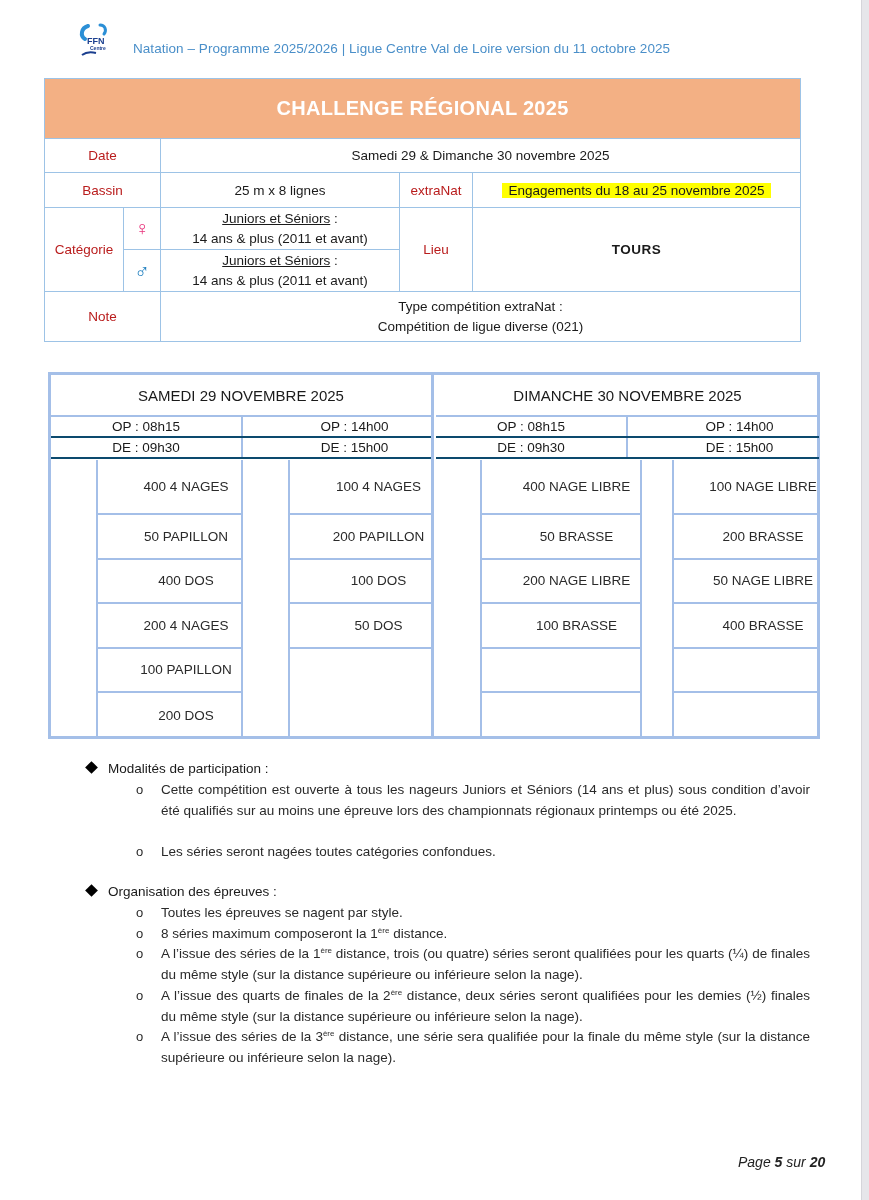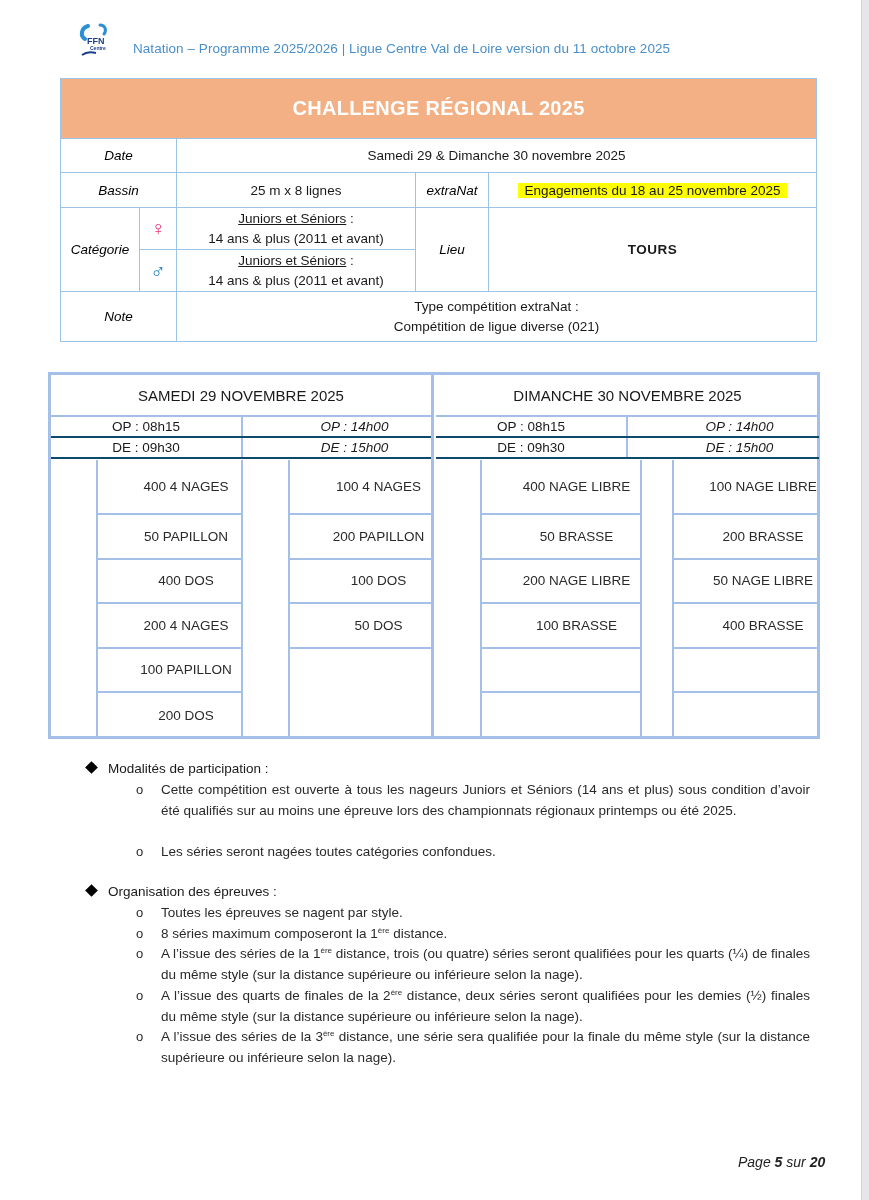--- a/index.html
+++ b/index.html
@@ -7,43 +7,43 @@
   body { font-family: "Liberation Sans", "DejaVu Sans", sans-serif; color: #1a1a1a; position: relative; }
 
   .page { position: absolute; left: 0; top: 0; width: 864px; height: 1200px; background: #fff; }
   .rightbar { position: absolute; left: 861px; top: 0; width: 8px; height: 1200px; background: #e6e6ea; border-left: 1px solid #d5d5da; }
 
   
   .logo { position: absolute; left: 78px; top: 22px; width: 36px; height: 36px; }
   .header-text { position: absolute; left: 133px; top: 41px; font-size: 13.5px; color: #4a8fc9; letter-spacing: 0.05px; white-space: nowrap; }
 
   
-  .info { position: absolute; left: 60px; top: 78px; width: 756px; border-collapse: collapse; table-layout: fixed; border-radius: 12px; }
+  .info { position: absolute; left: 44px; top: 78px; width: 756px; border-collapse: collapse; table-layout: fixed; border-radius: 12px; }
   .info td { border: 1.5px solid #9dc3e6; text-align: center; vertical-align: middle; font-size: 13.5px; }
   .info .title-cell { background: #f3b084; color: #ffffff; font-weight: bold; font-size: 20px; height: 60px; letter-spacing: 0.3px; }
-  .info .lbl { font-style: italic; color: #000000; }
+  .info .lbl { color: #b91c1c; }
   .hl { background: #ffff00; padding: 0 7px; }
   .u { text-decoration: underline; }
   .tours { font-weight: bold; font-size: 17px; letter-spacing: 0.5px; }
   .female { color: #e8317a; font-size: 20px; font-weight: bold; }
   .male { color: #1f7fbf; font-size: 21px; font-weight: bold; }
 
   
   .sched { position: absolute; left: 48px; top: 372px; width: 772px; height: 367px; border: 3px solid #a4bfe8; }
   .day { position: absolute; top: 0; width: 383px; height: 361px; }
   .day.d1 { left: 0; }
   .day.d2 { left: 385px; }
   .day.d1 { border-right: 3px solid #a4bfe8; }
   .day-title { position: absolute; left: 0; top: 0; width: 100%; height: 42px; border-bottom: 2px solid #a4bfe8; display: flex; align-items: center; justify-content: center; font-size: 15px; }
   .time-row { position: absolute; left: 0; width: 100%; height: 21px; border-bottom: 2px solid #0c4a6e; font-size: 13.5px; }
   .time-row.op { top: 42px; }
   .time-row.de { top: 63px; }
   .time-cell { position: absolute; top: 0; height: 100%; display: flex; align-items: center; justify-content: center; }
   .time-cell.left { left: 0; width: 192px; border-right: 2px solid #a4bfe8; }
-  .time-cell.right { left: 192px; width: 223px; font-style: italic; }
+  .time-cell.right { left: 192px; width: 223px; }
   .events { position: absolute; left: 0; top: 85px; width: 100%; height: 276px; }
   .gap { position: absolute; top: 0; height: 100%; border-right: 2px solid #a4bfe8; }
   .col { position: absolute; top: 0; height: 100%; border-right: 2px solid #a4bfe8; }
   .ev { height: 44.5px; border-bottom: 2px solid #a4bfe8; display: flex; align-items: center; justify-content: center; font-size: 13.5px; color: #2a2a2a; padding-left: 33px; }
   .ev:first-child { height: 55px; }
   .ev:last-child { border-bottom: none; }
 
   
   .sect { position: absolute; left: 87px; font-size: 13.5px; color: #1a1a1a; }
   .sect .diamond { display: inline-block; width: 9px; height: 9px; background: #000; transform: rotate(45deg); margin-right: 12px; position: relative; top: -1px; }

